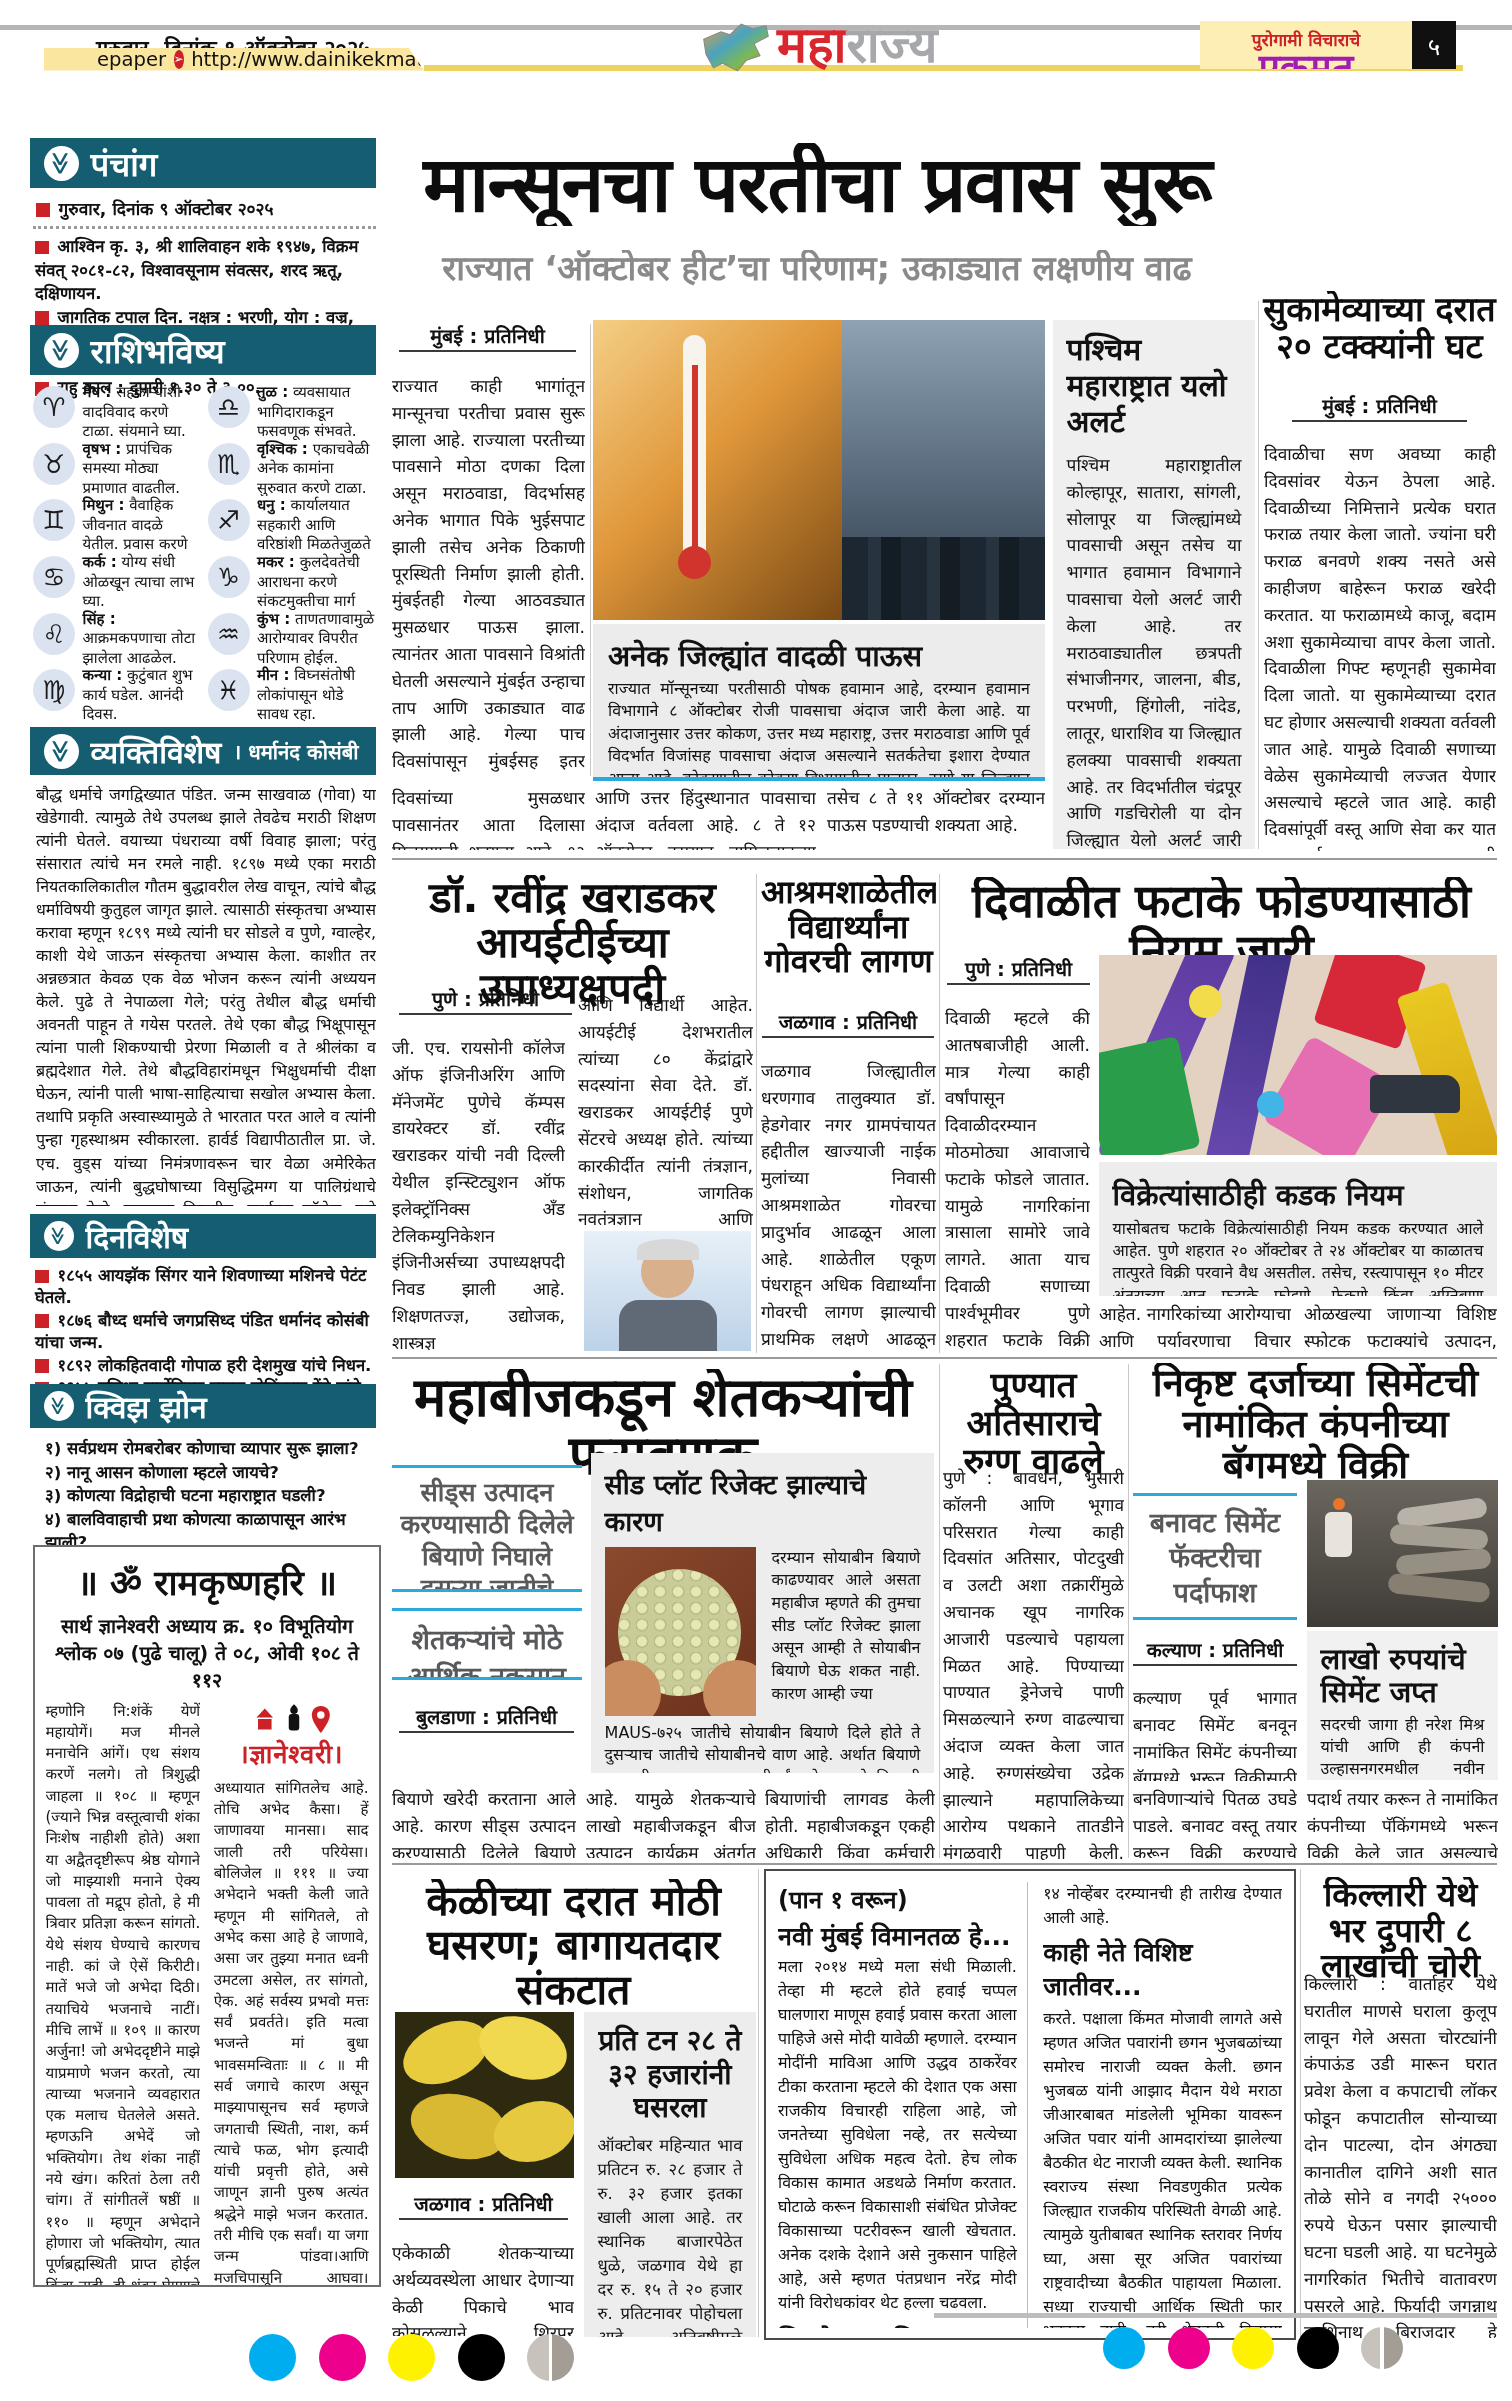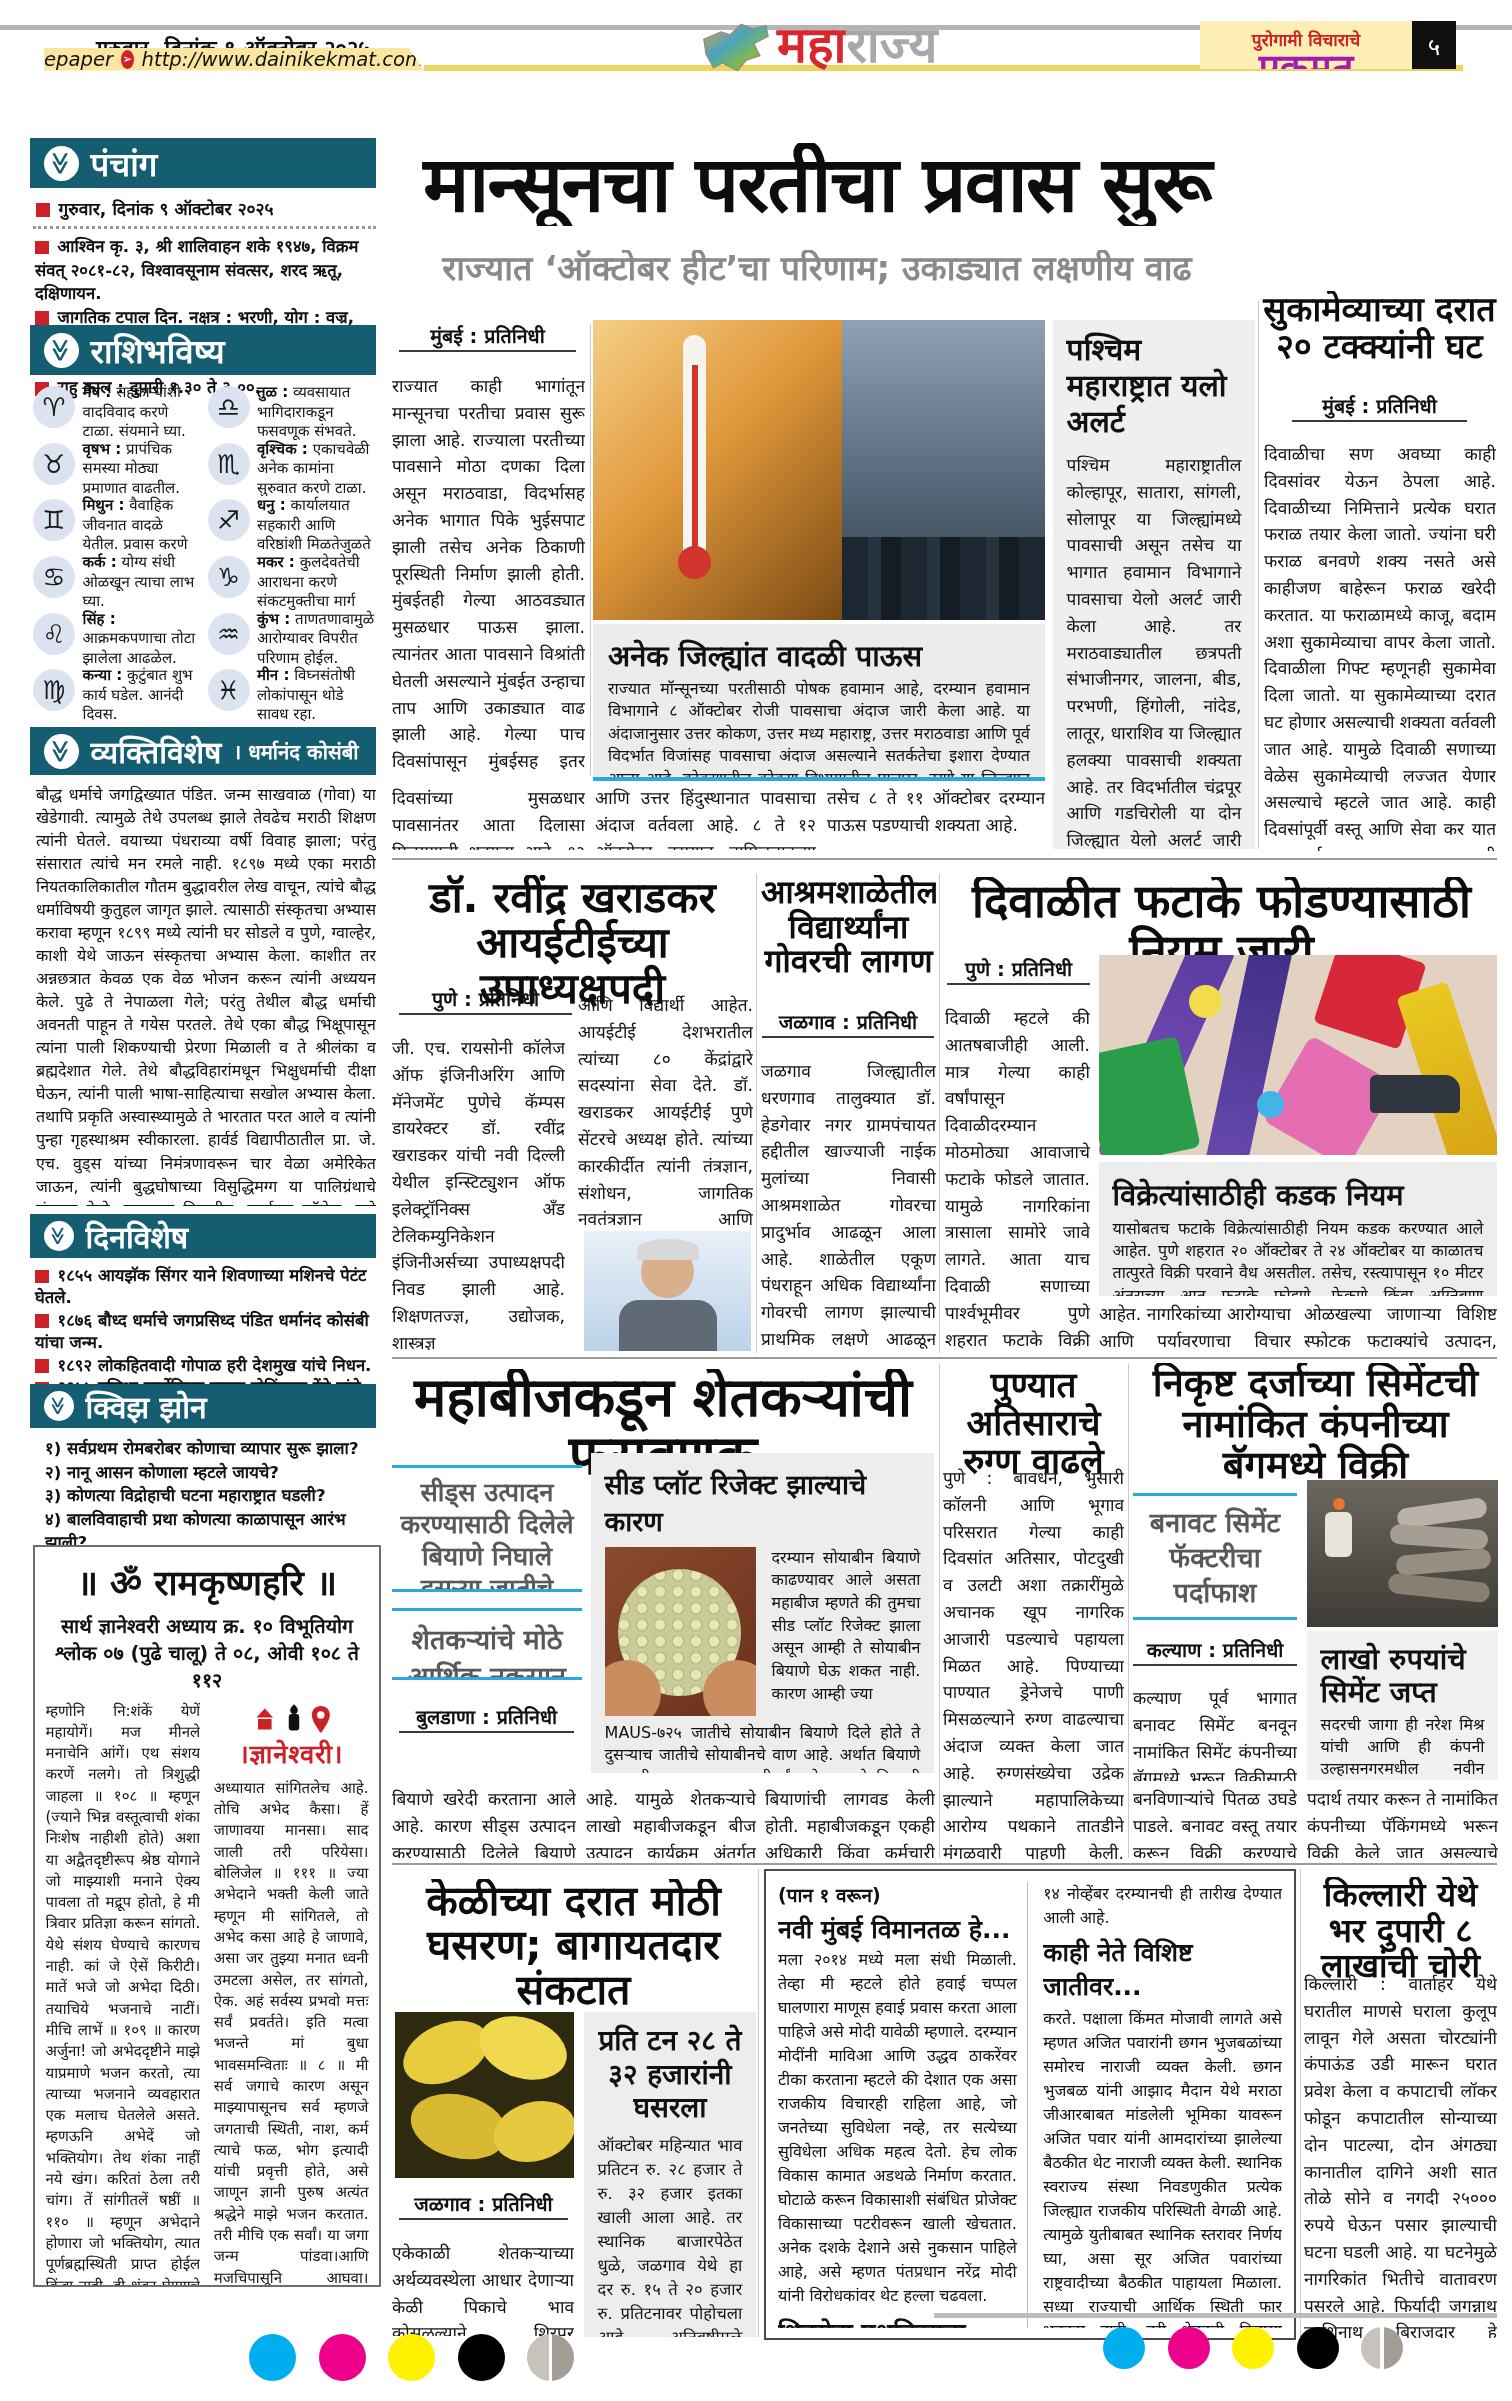--- a/index.html
+++ b/index.html
@@ -36,21 +36,21 @@
   .dnytext{color:#cc2127;font-weight:900;font-size:25.6px;text-align:center;letter-spacing:0.8px;}
   .smallcap{font-size:16px;line-height:1.5;}
 </style>
 </head>
 <body>
 
 <div class="page">
 
   <div class="abs" style="left:0;top:25px;width:1512px;height:5.3px;background:#b5b5b5;"></div>
   <div class="abs" style="left:96px;top:32px;font-size:22px;font-weight:800;">गुरुवार, दिनांक ९ ऑक्टोबर २०२५</div>
-  <div class="abs" style="left:44px;top:48px;width:380px;height:22.6px;background:#fbe6a0;clip-path:polygon(0 0,96% 0,100% 100%,0 100%);display:flex;align-items:center;gap:7.5px;box-sizing:border-box;font-style:italic;">
+  <div class="abs" style="left:44px;top:48px;width:380px;height:22.6px;background:#fbe6a0;clip-path:polygon(0 0,96% 0,100% 100%,0 100%);display:flex;align-items:center;gap:7.5px;padding-left:53px;box-sizing:border-box;">
     <span style="font-size:19.6px;">epaper</span>
     <span style="width:19.6px;height:19.6px;border-radius:50%;background:#cc2127;color:#fff;display:inline-flex;align-items:center;justify-content:center;font-size:12px;">➢</span>
     <span style="font-size:19.6px;">http://www.dainikekmat.com</span>
   </div>
   <div class="abs" style="left:424px;top:65px;width:1039px;height:6px;background:#eed35e;"></div>
 
   <svg class="abs" style="left:700px;top:18px;" width="72" height="56" viewBox="0 0 96 74">
     <defs>
         <linearGradient id="mg" x1="0" y1="0" x2="1" y2="1">
       <stop offset="0" stop-color="#e8a23c"></stop>
@@ -339,21 +339,21 @@
   <div class="byline" style="left:399px;top:2190px;width:169px;">जळगाव : प्रतिनिधी</div>
   <div class="bt" style="left:392px;top:2240px;width:182px;height:96px;">एकेकाळी शेतकऱ्याच्या अर्थव्यवस्थेला आधार देणाऱ्या केळी पिकाचे भाव कोसळल्याने शिरपूर तालुक्यातील बागायतदार संकटात सापडले आहेत.</div>
   <div class="graybox" style="left:584px;top:2012px;width:172px;height:325px;">
     <div style="font-size:28px;font-weight:800;line-height:1.2;text-align:center;">प्रति टन २८ ते ३२ हजारांनी घसरला</div>
     <div style="font-size:16.6px;line-height:1.45;margin-top:9px;text-align:justify;">ऑक्टोबर महिन्यात भाव प्रतिटन रु. २८ हजार ते रु. ३२ हजार इतका खाली आला आहे. तर स्थानिक बाजारपेठेत धुळे, जळगाव येथे हा दर रु. १५ ते २० हजार रु. प्रतिटनावर पोहोचला आहे. अतिवृष्टीमुळे झालेले नुकसान, वाहतूक मार्गाचा अडथळा आणि</div>
   </div>
 
   <div class="abs" style="left:764px;top:1869px;width:532px;height:471px;border:2.3px solid #4a4a4a;box-sizing:border-box;padding:10.5px 12px;overflow:hidden;">
     <div style="display:flex;gap:15px;height:100%;">
       <div style="width:50%;border-right:0.8px solid #bbb;padding-right:10.5px;overflow:hidden;">
-        <div style="font-weight:800;font-size:19px;">(पान १ वरून)</div>
+        <div style="font-weight:800;font-size:24px;">(पान १ वरून)</div>
         <div style="font-weight:800;font-size:25px;margin:3px 0;">नवी मुंबई विमानतळ हे...</div>
         <div class="smallcap" style="text-align:justify;">मला २०१४ मध्ये मला संधी मिळाली. तेव्हा मी म्हटले होते हवाई चप्पल घालणारा माणूस हवाई प्रवास करता आला पाहिजे असे मोदी यावेळी म्हणाले. दरम्यान मोदींनी माविआ आणि उद्धव ठाकरेंवर टीका करताना म्हटले की देशात एक असा राजकीय विचारही राहिला आहे, जो जनतेच्या सुविधेला नव्हे, तर सत्येच्या सुविधेला अधिक महत्व देतो. हेच लोक विकास कामात अडथळे निर्माण करतात. घोटाळे करून विकासाशी संबंधित प्रोजेक्ट विकासाच्या पटरीवरून खाली खेचतात. अनेक दशके देशाने असे नुकसान पाहिले आहे, असे म्हणत पंतप्रधान नरेंद्र मोदी यांनी विरोधकांवर थेट हल्ला चढवला.</div>
         <div style="font-weight:800;font-size:25px;margin:6px 0 3px;">शिवसेना पक्षचिन्हाचा...</div>
 
       </div>
       <div style="width:50%;overflow:hidden;">
         <div class="smallcap" style="text-align:justify;">१४ नोव्हेंबर दरम्यानची ही तारीख देण्यात आली आहे.</div>
         <div style="font-weight:800;font-size:25px;margin:4.5px 0;">काही नेते विशिष्ट जातीवर...</div>
         <div class="smallcap" style="text-align:justify;">करते. पक्षाला किंमत मोजावी लागते असे म्हणत अजित पवारांनी छगन भुजबळांच्या समोरच नाराजी व्यक्त केली. छगन भुजबळ यांनी आझाद मैदान येथे मराठा जीआरबाबत मांडलेली भूमिका यावरून अजित पवार यांनी आमदारांच्या झालेल्या बैठकीत थेट नाराजी व्यक्त केली. स्थानिक स्वराज्य संस्था निवडणुकीत प्रत्येक जिल्ह्यात राजकीय परिस्थिती वेगळी आहे. त्यामुळे युतीबाबत स्थानिक स्तरावर निर्णय घ्या, असा सूर अजित पवारांच्या राष्ट्रवादीच्या बैठकीत पाहायला मिळाला. सध्या राज्याची आर्थिक स्थिती फार भक्कम नाही. तरी शेतकरी दिलासा देण्यासाठी पॅकेज दिले. त्यावरून विरोधकांनी आरोप केले तरी आपले सरकार काम करते हे आवर्जुन सांगा, अशा सूचना अजित पवारांनी दिल्या. कॅबिनेट बैठकीत नेमके काय झाले, याची माहिती दिली.</div>
       </div>

